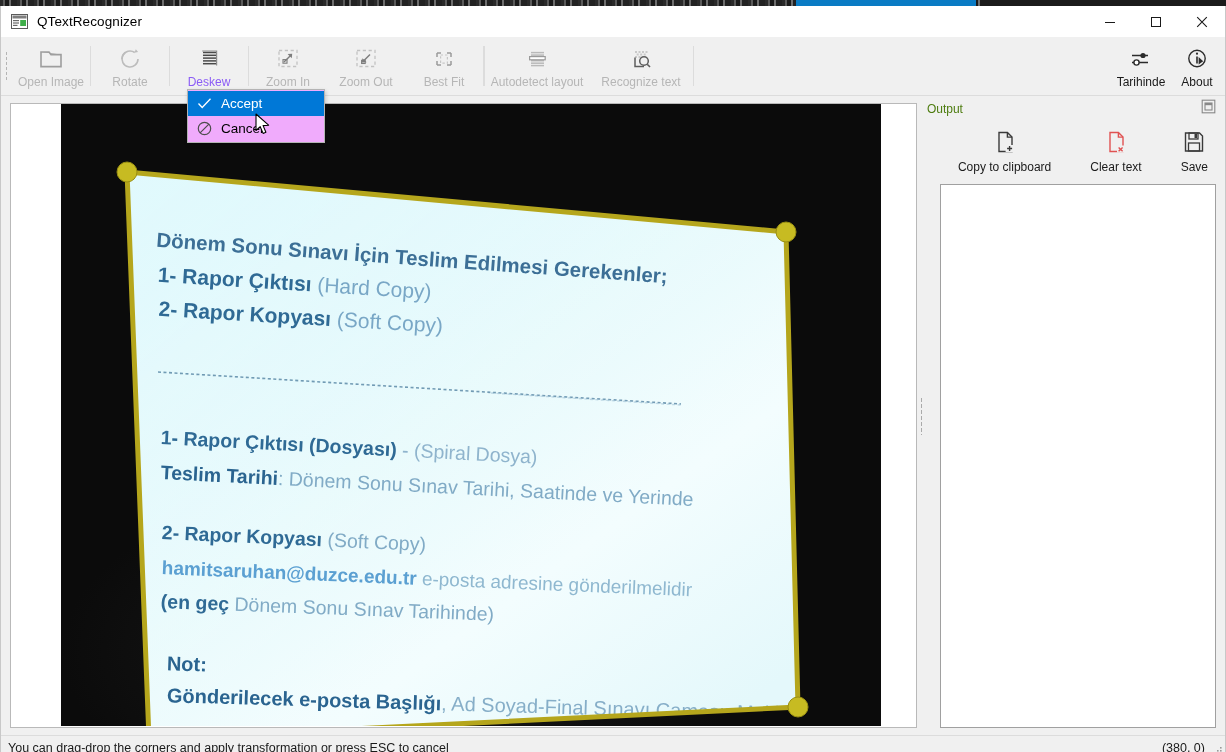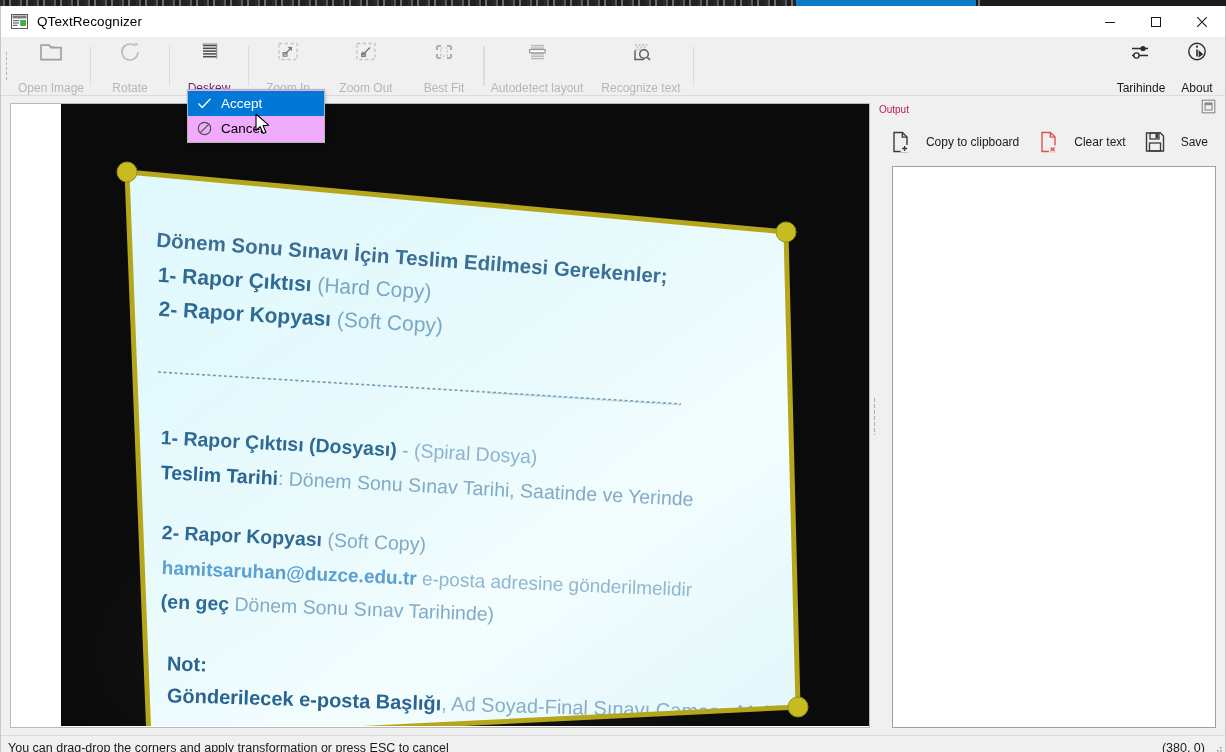--- a/index.html
+++ b/index.html
@@ -74,30 +74,30 @@
   #tb-grip {
     width: 11px; display: flex; align-items: center; justify-content: center;
   }
   #tb-grip .dots {
     width: 3px; height: 30px;
     background-image: radial-gradient(#b4b4b4 42%, transparent 45%);
     background-size: 3px 5px;
   }
   .tb-item {
     width: 78px;
-    display: flex; flex-direction: column; align-items: center; justify-content: space-between;
+    display: flex; flex-direction: column; align-items: center; justify-content: center;
     gap: 3px;
     cursor: default; user-select: none;
     padding-top: 2px;
   }
   .tb-item .ico { height: 26px; display: flex; align-items: center; justify-content: center; }
   .tb-item .lbl {
     font-size: 12px; color: #b6b6b6; white-space: nowrap;
   }
-  .tb-item.enabled .lbl { color: #701a75; }
+  .tb-item.enabled .lbl { color: #8b5cf6; }
   .tb-item.wide { width: 104px; }
   .tb-sep {
     width: 1px; background: #dcdcdc;
     margin: 9px 0;
     align-self: stretch;
   }
   #tb-right { margin-left: auto; display: flex; align-items: stretch; }
   #tb-right .tb-item { width: 56px; }
   #tb-right .tb-item .lbl { color: #1a1a1a; }
 
@@ -175,32 +175,32 @@
     flex: 1;
     background: #f0f0f0;
     position: relative;
     padding: 0 9px 7px 0;
     display: flex; flex-direction: column;
   }
   #output-header {
     height: 26px; display: flex; align-items: center;
     position: relative;
   }
-  #output-title { font-size: 10px; color: #be185d; }
+  #output-title { font-size: 12px; color: #4d7c0f; }
   #output-float-btn {
     position: absolute; right: 0; top: 3px;
     width: 15px; height: 15px; cursor: default;
   }
   #output-actions {
     display: flex; align-items: flex-start; justify-content: center;
     gap: 0px; padding: 4px 0 8px 0;
   }
   .out-act {
-    display: flex; flex-direction: row; align-items: center; gap: 13px;
-    padding: 2px 8px; cursor: default; user-select: none;
+    display: flex; flex-direction: column; align-items: center; gap: 4px;
+    padding: 2px 8px; cursor: default; user-select: none; margin-left: 23px;
   }
   .out-act .ico { height: 28px; display: flex; align-items: center; justify-content: center; }
   .out-act .lbl { font-size: 12px; color: #1a1a1a; white-space: nowrap; }
   #output-textarea {
     flex: 1;
     background: #ffffff;
     border: 1px solid #a0a0a0;
     margin-left: 13px;
     font-size: 13px; color: #000;
     padding: 3px;

